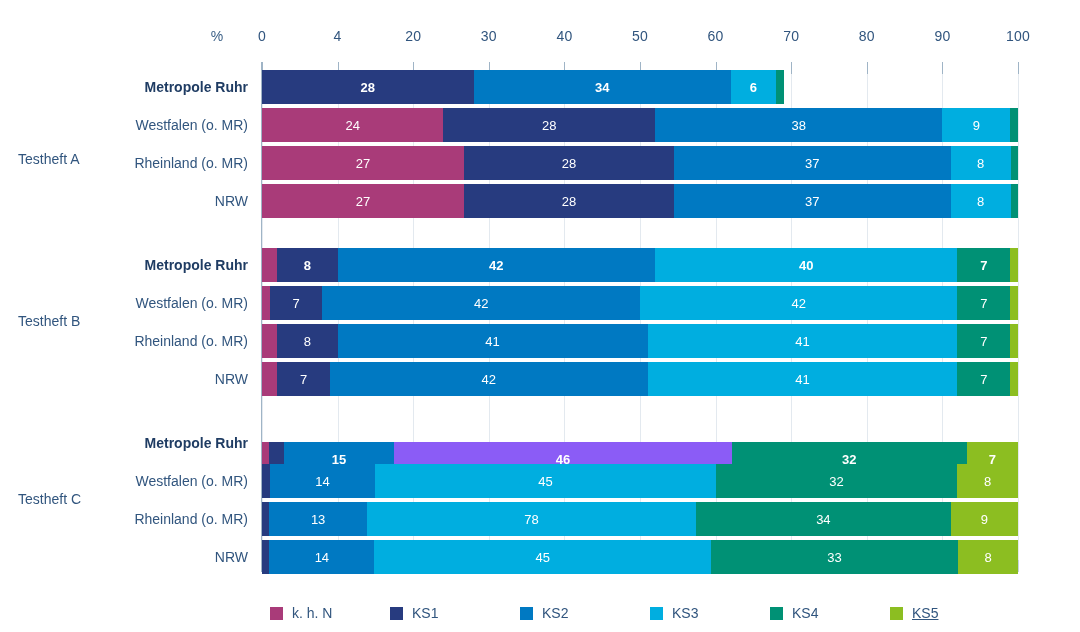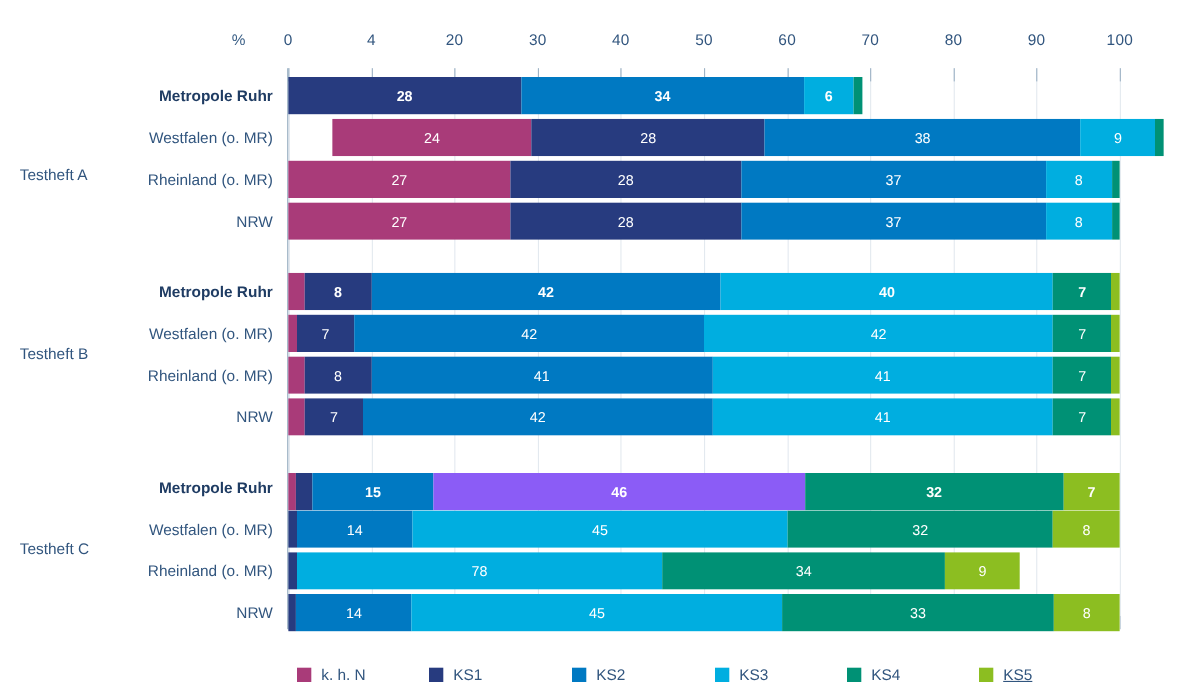--- a/index.html
+++ b/index.html
@@ -214,21 +214,21 @@
       <div class="tick-mark-bottom" style="left: 680.4px;"></div>
       <div class="gridline" style="left: 756px;"></div>
       <div class="tick-mark" style="left: 756px;"></div>
       <div class="tick-mark-bottom" style="left: 756px;"></div>
       <div class="bar-row highlight" style="top: 8px;">
         <div class="seg" style="background: rgb(39, 59, 127); width: 211.68px;">28</div>
         <div class="seg" style="background: rgb(0, 121, 194); width: 257.04px;">34</div>
         <div class="seg" style="background: rgb(0, 174, 224); width: 45.36px;">6</div>
         <div class="seg" style="background: rgb(0, 145, 117); width: 7.56px;"></div>
       </div>
-      <div class="bar-row" style="top: 46px; margin-left: 40px;">
+      <div class="bar-row" style="top: 46px;">
         <div class="seg" style="background: rgb(169, 59, 121); width: 181.44px;">24</div>
         <div class="seg" style="background: rgb(39, 59, 127); width: 211.68px;">28</div>
         <div class="seg" style="background: rgb(0, 121, 194); width: 287.28px;">38</div>
         <div class="seg" style="background: rgb(0, 174, 224); width: 68.04px;">9</div>
         <div class="seg" style="background: rgb(0, 145, 117); width: 7.56px;"></div>
       </div>
       <div class="bar-row" style="top: 84px;">
         <div class="seg" style="background: rgb(169, 59, 121); width: 204.12px;">27</div>
         <div class="seg" style="background: rgb(39, 59, 127); width: 211.68px;">28</div>
         <div class="seg" style="background: rgb(0, 121, 194); width: 279.72px;">37</div>
@@ -267,37 +267,38 @@
         <div class="seg" style="background: rgb(140, 190, 33); width: 7.56px;"></div>
       </div>
       <div class="bar-row" style="top: 300px;">
         <div class="seg" style="background: rgb(169, 59, 121); width: 15.12px;"></div>
         <div class="seg" style="background: rgb(39, 59, 127); width: 52.92px;">7</div>
         <div class="seg" style="background: rgb(0, 121, 194); width: 317.52px;">42</div>
         <div class="seg" style="background: rgb(0, 174, 224); width: 309.96px;">41</div>
         <div class="seg" style="background: rgb(0, 145, 117); width: 52.92px;">7</div>
         <div class="seg" style="background: rgb(140, 190, 33); width: 7.56px;"></div>
       </div>
-      <div class="bar-row highlight" style="top: 368px; align-items: flex-end;">
+      <div class="bar-row highlight" style="top: 380px; align-items: flex-end;">
         <div class="seg" style="background: rgb(169, 59, 121); width: 7.56px;"></div>
         <div class="seg" style="background: rgb(39, 59, 127); width: 15.12px;"></div>
         <div class="seg" style="background: rgb(0, 121, 194); width: 113.4px;">15</div>
         <div class="seg" style="background: #8b5cf6; width: 347.76px;">46</div>
         <div class="seg" style="background: rgb(0, 145, 117); width: 241.92px;">32</div>
         <div class="seg" style="background: rgb(140, 190, 33); width: 52.92px;">7</div>
       </div>
       <div class="bar-row" style="top: 402px;">
         <div class="seg" style="background: rgb(39, 59, 127); width: 7.56px;"></div>
         <div class="seg" style="background: rgb(0, 121, 194); width: 105.84px;">14</div>
         <div class="seg" style="background: rgb(0, 174, 224); width: 340.2px;">45</div>
         <div class="seg" style="background: rgb(0, 145, 117); width: 241.92px;">32</div>
         <div class="seg" style="background: rgb(140, 190, 33); width: 60.48px;">8</div>
       </div>
       <div class="bar-row" style="top: 440px;">
         <div class="seg" style="background: rgb(39, 59, 127); width: 7.56px;"></div>
+        <div class="seg" style="background: rgb(0, 121, 194); width: 98.28px;">13</div>
         <div class="seg" style="background: rgb(0, 174, 224); width: 332.64px;">78</div>
         <div class="seg" style="background: rgb(0, 145, 117); width: 257.04px;">34</div>
         <div class="seg" style="background: rgb(140, 190, 33); width: 68.04px;">9</div>
       </div>
       <div class="bar-row" style="top: 478px;">
         <div class="seg" style="background: rgb(39, 59, 127); width: 7.56px;"></div>
         <div class="seg" style="background: rgb(0, 121, 194); width: 105.84px;">14</div>
         <div class="seg" style="background: rgb(0, 174, 224); width: 340.2px;">45</div>
         <div class="seg" style="background: rgb(0, 145, 117); width: 249.48px;">33</div>
         <div class="seg" style="background: rgb(140, 190, 33); width: 60.48px;">8</div>

